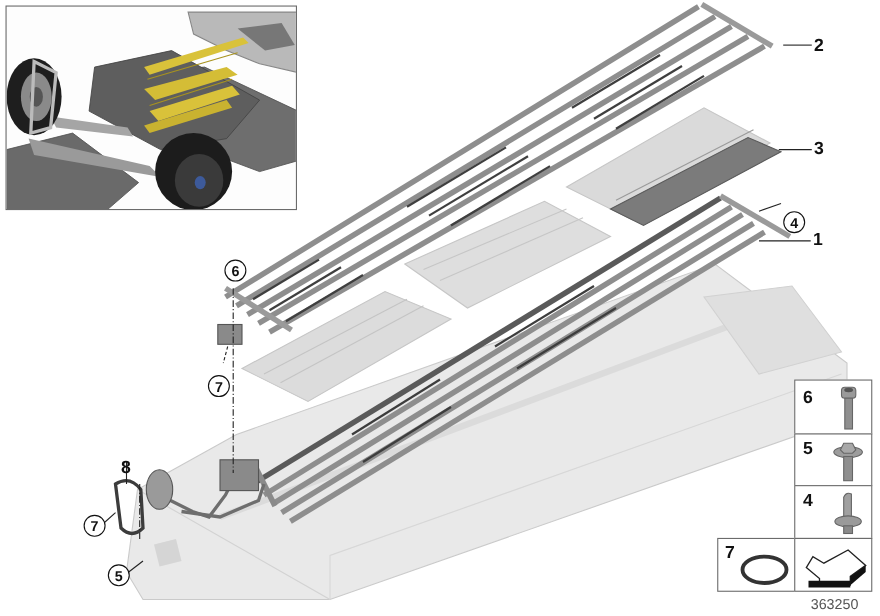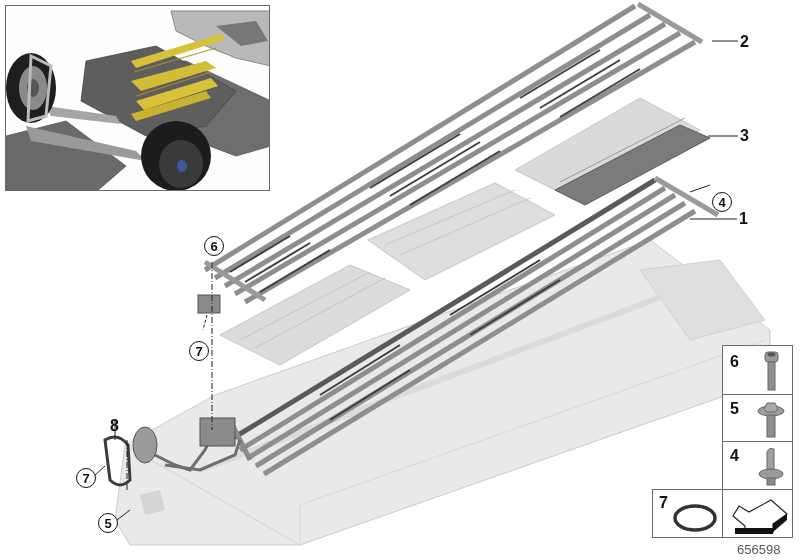--- a/index.html
+++ b/index.html
@@ -175,14 +175,14 @@
     </svg>
   </div>
   <div class="legend-cell" style="left:722px;top:489px;width:71px;height:49px;">
     <svg class="abs" style="left:4px;top:4px" width="62" height="42">
       <path d="M6 22 L18 32 L18 38 L46 38 L46 30 L60 20 L44 6 L22 18 L12 12 Z" fill="#fff" stroke="#222" stroke-width="1.2"></path>
       <path d="M8 34 L46 34 L46 40 L8 40 Z" fill="#111"></path>
       <path d="M46 30 L60 20 L60 26 L46 38 Z" fill="#111"></path>
     </svg>
   </div>
 
-  <div class="figure-id" style="left:737px;top:542px;">656598</div>
+  <div class="figure-id" style="left:737px;top:542px;">363250</div>
 </div>
 
 </body></html>

